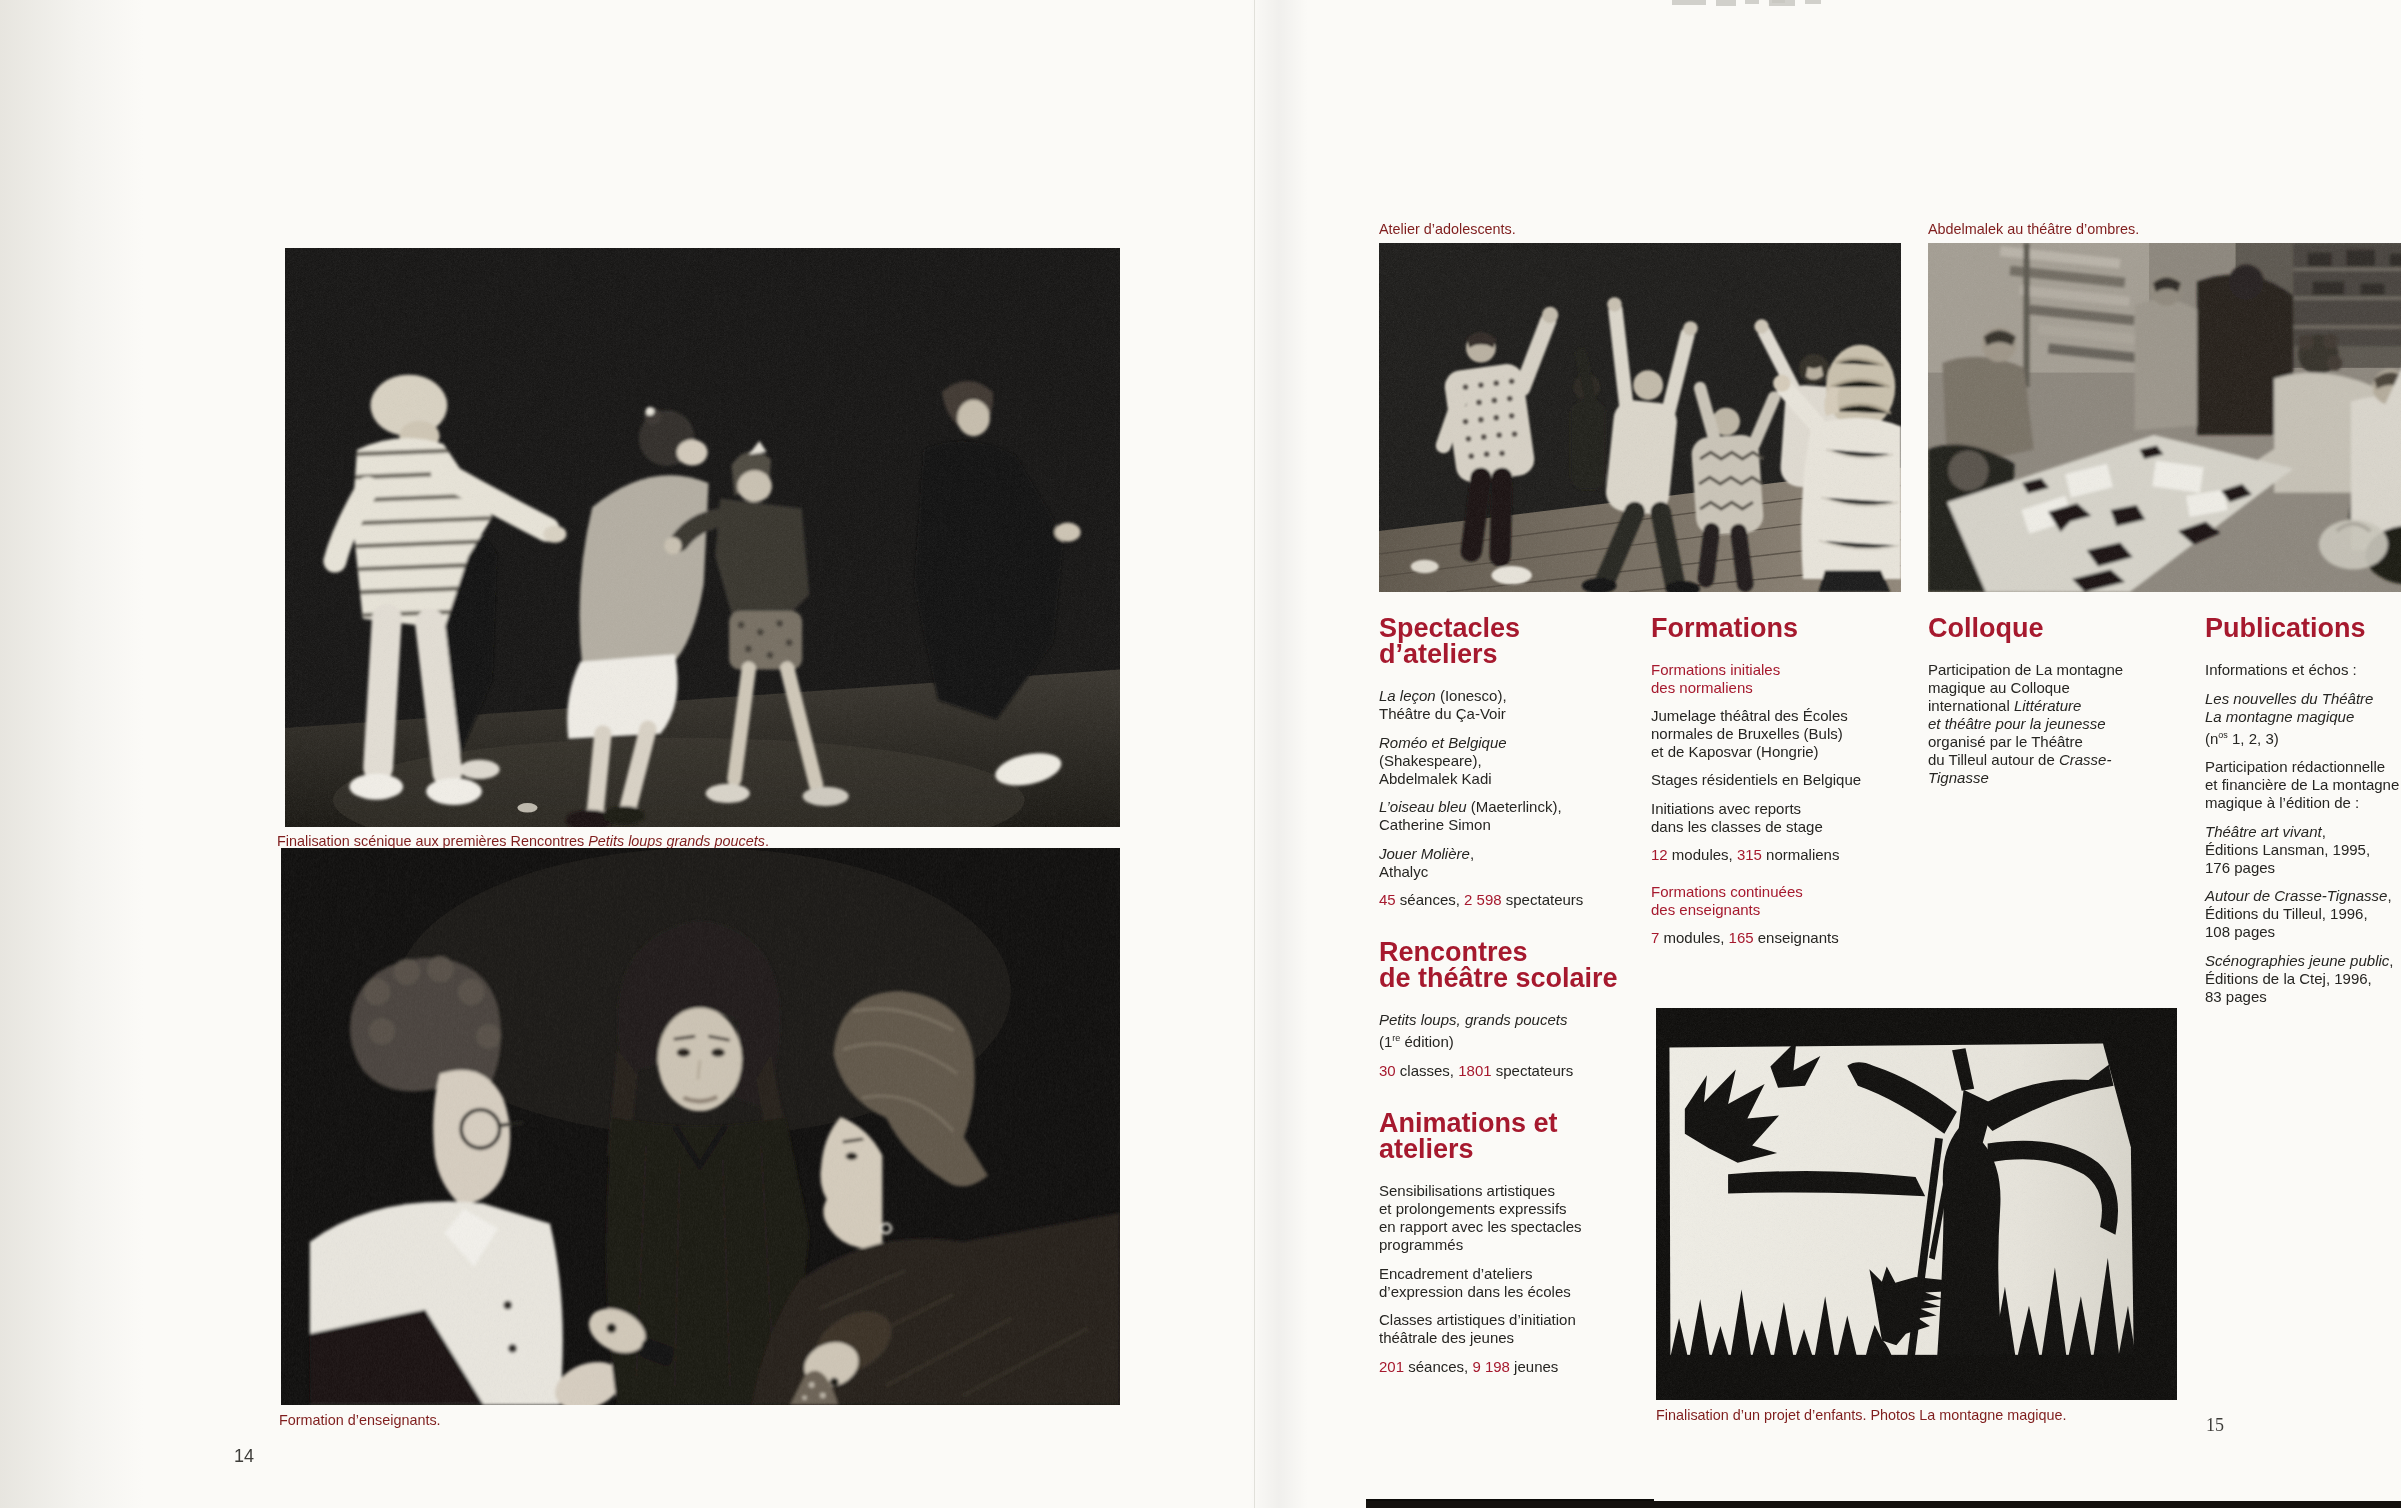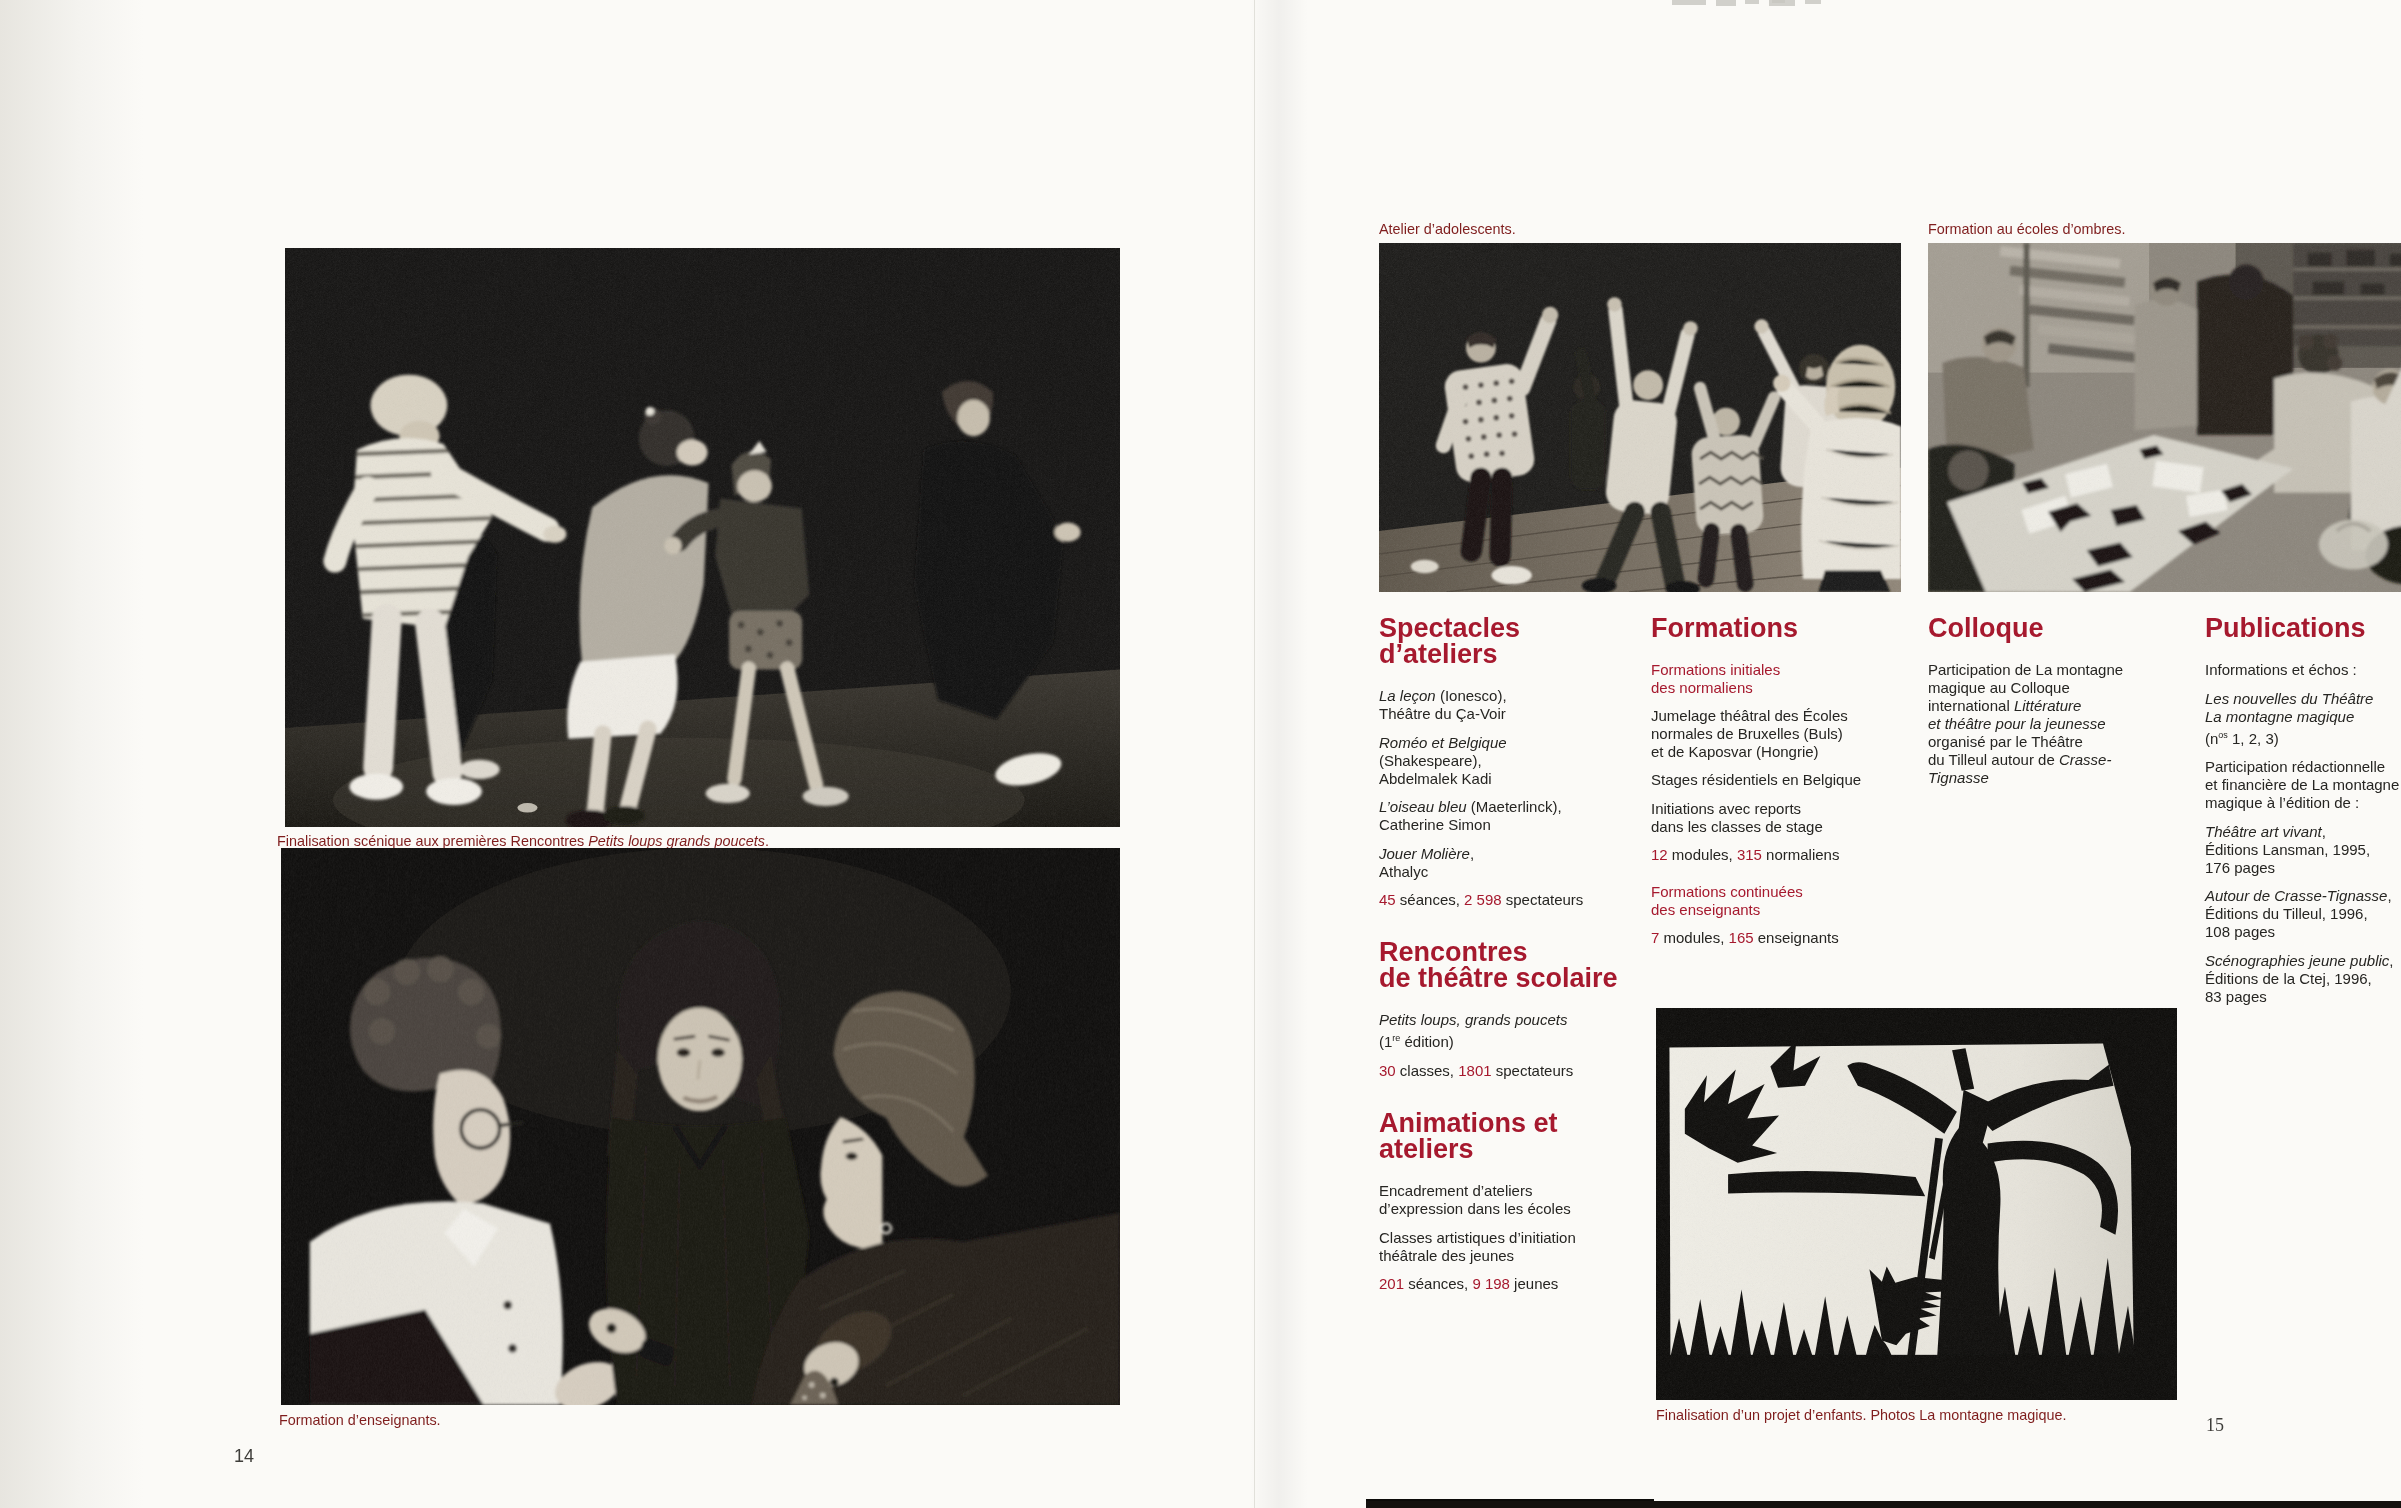--- a/index.html
+++ b/index.html
@@ -228,21 +228,21 @@
         </g>
       </g>
       <rect width="1747" height="1160" filter="url(#n2)" opacity="0.12"></rect>
     </svg>
   </div>
 
   <div class="caption" style="left:279px;top:1412px;width:432px;"><span>Formation d’enseignants.</span></div>
   <div class="pageno" style="left:234px;top:1434px;margin-top:12px;">14</div>
 
   <div class="caption" style="left:1379px;top:221px;width:432px;"><span>Atelier d’adolescents.</span></div>
-  <div class="caption" style="left:1928px;top:221px;width:480px;"><span>Formation au écoles d’ombres.</span></div>
+  <div class="caption" style="left:1928px;top:221px;width:480px;"><span>Abdelmalek au théâtre d’ombres.</span></div>
 
   <div class="photo" style="left:1379px;top:243px;width:522px;height:349px;">
     <svg viewBox="0 0 1086 727" preserveAspectRatio="none">
       <defs>
         <filter id="b3" x="-20%" y="-20%" width="140%" height="140%">
             <feGaussianBlur stdDeviation="2.6"></feGaussianBlur>
           </filter>
         <filter id="n3">
             <feTurbulence type="fractalNoise" baseFrequency="0.9" numOctaves="2"></feTurbulence>
             <feColorMatrix type="saturate" values="0"></feColorMatrix>
@@ -454,20 +454,24 @@
 Catherine Simon</span></div>
       <div class="blk blk-para"><span class="seg-i">Jouer Molière</span><span>,
 Athalyc</span></div>
       <div class="blk blk-para"><span class="seg-n">45</span><span> séances, </span><span class="seg-n">2 598</span><span> spectateurs</span></div>
       <div class="blk blk-heading"><span>Rencontres
 de théâtre scolaire</span></div>
       <div class="blk blk-para"><span class="seg-i">Petits loups, grands poucets</span><span>
 (1</span><span class="seg-sup">re</span><span> édition)</span></div>
       <div class="blk blk-para"><span class="seg-n">30</span><span> classes, </span><span class="seg-n">1801</span><span> spectateurs</span></div>
       <div class="blk blk-heading"><span>Animations et ateliers</span></div>
+      <div class="blk blk-para"><span>Sensibilisations artistiques
+et prolongements expressifs
+en rapport avec les spectacles
+programmés</span></div>
       <div class="blk blk-para"><span>Encadrement d’ateliers
 d’expression dans les écoles</span></div>
       <div class="blk blk-para"><span>Classes artistiques d’initiation
 théâtrale des jeunes</span></div>
       <div class="blk blk-para"><span class="seg-n">201</span><span> séances, </span><span class="seg-n">9 198</span><span> jeunes</span></div>
     </div>
   <div class="col col-2">
       <div class="blk blk-heading"><span>Formations</span></div>
       <div class="blk blk-subhead"><span>Formations initiales
 des normaliens</span></div>

